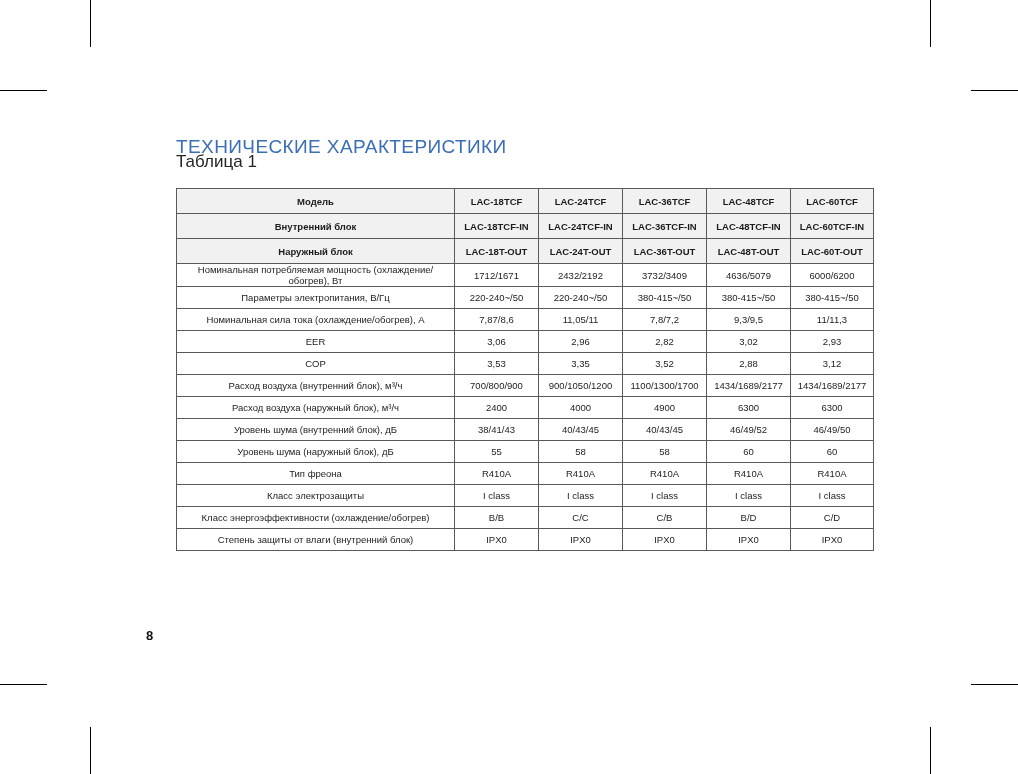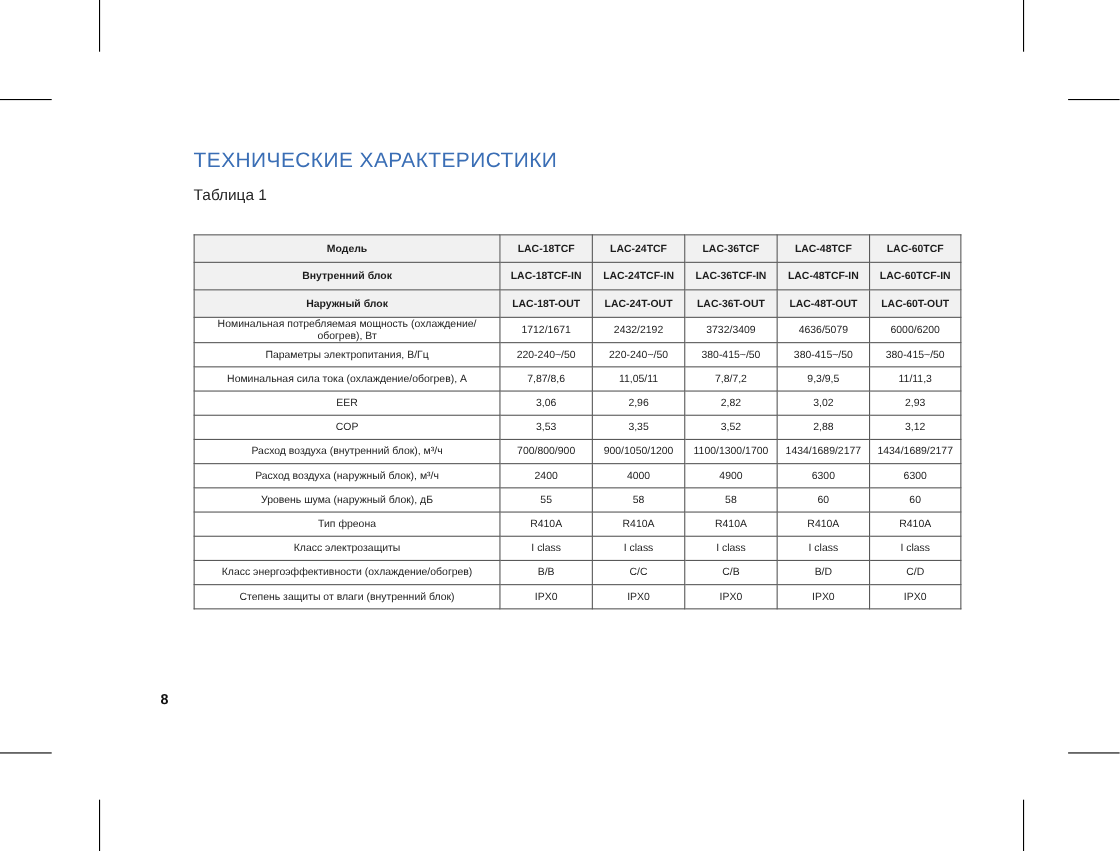--- a/index.html
+++ b/index.html
@@ -24,26 +24,26 @@
   .br-h { left: 971px; top: 684px; }
   .br-v { left: 930px; top: 727px; }
 
   .content { position: absolute; left: 176px; top: 138px; width: 697px; }
   .title {
     font-size: 19px; line-height: 17px;
     font-weight: 400; letter-spacing: 0.4px;
     color: #3a6eb5;
   }
   .caption {
-    margin-top: 15px;
-    font-size: 14px; line-height: 14px;
+    margin-top: 0;
+    font-size: 17px; line-height: 14px;
     color: #262626;
   }
   table.spec {
-    margin-top: 29px;
+    margin-top: 19px;
     border-collapse: collapse;
     table-layout: fixed;
     width: 697px;
   }
   table.spec th, table.spec td {
     border: 1px solid #595959;
     text-align: center;
     vertical-align: middle;
     padding: 0 5px;
     font-size: 9.5px;
@@ -163,20 +163,28 @@
         </tr>
         <tr>
           <td>Расход воздуха (наружный блок), м³/ч</td>
           <td>2400</td>
           <td>4000</td>
           <td>4900</td>
           <td>6300</td>
           <td>6300</td>
         </tr>
         <tr>
+          <td>Уровень шума (внутренний блок), дБ</td>
+          <td>38/41/43</td>
+          <td>40/43/45</td>
+          <td>40/43/45</td>
+          <td>46/49/52</td>
+          <td>46/49/50</td>
+        </tr>
+        <tr>
           <td>Уровень шума (наружный блок), дБ</td>
           <td>55</td>
           <td>58</td>
           <td>58</td>
           <td>60</td>
           <td>60</td>
         </tr>
         <tr>
           <td>Тип фреона</td>
           <td>R410A</td>

